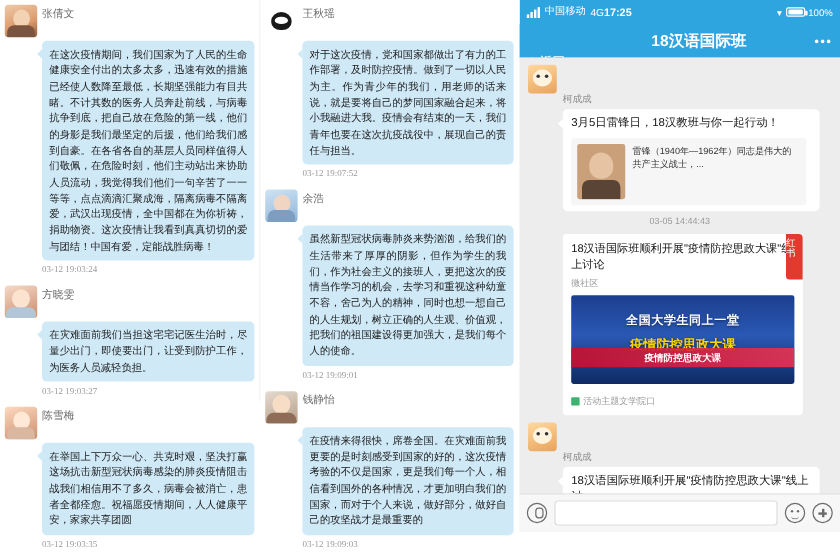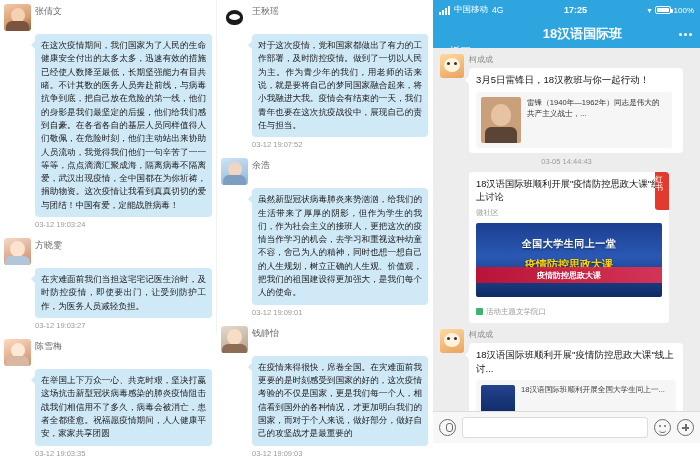--- a/index.html
+++ b/index.html
@@ -6,21 +6,21 @@
   html, body { margin:0; padding:0; }
   body {
     width:700px; height:467px;
     font-family:"Liberation Sans", sans-serif;
     background:#ffffff;
     overflow:hidden;
   }
   .app { position:relative; width:700px; height:467px; display:flex; }
 
   
-  .chat-pane { width:433px; height:334px; background:#ffffff; display:flex; position:relative; }
+  .chat-pane { width:433px; height:334px; background:#ffffff; display:flex; position:relative;font-family:Liberation Serif, serif; }
   .col { width:216px; padding:4px 4px 0 4px; position:relative; }
   .col.second { border-left:1px solid #f2f2f2; }
 
   .msg { margin-bottom:9px; }
   .msg-head { display:flex; align-items:flex-start; }
   .avatar {
     width:27px; height:27px; border-radius:3px; flex:0 0 27px;
     background:#d8d8d8; overflow:hidden; position:relative;
   }
   .name {
@@ -62,21 +62,21 @@
   }
   .blob { position:absolute; border-radius:50%; }
 
   
   .phone { width:267px; height:443px; background:#ededed; display:flex; flex-direction:column; }
   .statusbar {
     height:20px; background:#2fa5e0; color:#ffffff;
     display:flex; align-items:center; padding:0 6px; font-size:8.5px;
   }
   .sb-left { display:flex; align-items:center; gap:4px; }
-  .sb-center { flex:1; text-align:center; font-size:9px; font-weight:bold; }
+  .sb-center { flex:1; font-size:9px; font-weight:bold; }
   .sb-right { display:flex; align-items:center; gap:3px; font-size:8px; }
   .battery {
     width:16px; height:8px; border:1px solid #fff; border-radius:2px;
     position:relative; display:inline-block;
   }
   .battery:after{ content:""; position:absolute; right:-3px; top:2px; width:2px; height:4px; background:#fff; border-radius:0 1px 1px 0;}
   .battery i { position:absolute; left:1px; top:1px; bottom:1px; right:1px; background:#fff; border-radius:1px; display:block;}
   .signal { display:inline-flex; align-items:flex-end; gap:1px; height:9px;}
   .signal span{ width:2px; background:#fff; }
   .signal span:nth-child(1){height:3px;} .signal span:nth-child(2){height:5px;}
@@ -92,21 +92,21 @@
     transform:rotate(45deg); margin-right:3px;
   }
   .nav-title { position:absolute; left:0; right:0; text-align:center; font-size:13px; font-weight:bold; pointer-events:none;padding-left:32px; }
   .nav-more { margin-left:auto; display:flex; gap:2px; z-index:2; }
   .nav-more i { width:3px; height:3px; background:#fff; border-radius:50%; display:block; }
 
   .mchat { flex:1; background:#ededed; padding:6px 7px 0 7px; overflow:hidden; position:relative; }
   .mts { text-align:center; font-size:7.5px; color:#9b9b9b; margin:4px 0 6px; }
   .mrow { display:flex; align-items:flex-start; margin-bottom:4px; }
   .mavatar { width:24px; height:24px; border-radius:3px; flex:0 0 24px; overflow:hidden; position:relative; background:#d0d0d0; }
-  .mcol { margin-left:5px; max-width:224px; }
+  .mcol { margin-left:5px; max-width:224px;margin-top:23px; }
   .mname { font-size:8px; color:#8b8b8b; margin-bottom:3px; }
   .mbubble {
     background:#ffffff; border-radius:4px; padding:5px 7px;
     font-size:9.5px; line-height:1.45; color:#151515; position:relative;
     display:inline-block;
   }
   .mbubble:before{
     content:""; position:absolute; left:-4px; top:8px;
     border-top:4px solid transparent; border-bottom:4px solid transparent;
     border-right:4px solid #ffffff;
@@ -207,21 +207,21 @@
       </div>
 
       <div class="msg">
         <div class="msg-head">
           <div class="avatar a4">
             <span class="blob" style="left:6px;top:3px;width:15px;height:16px;background:#fbe3cf;"></span>
             <span class="blob" style="left:1px;bottom:0;width:25px;height:9px;background:#b3c6d8;border-radius:6px 6px 0 0;"></span>
           </div>
           <div class="name">方晓雯</div>
         </div>
-        <div class="bubble">在灾难面前我们当担这宅宅记医生治时，及时防控疫情，即使要出门，让受到防护工作，为医务人员减轻负担。</div>
+        <div class="bubble">在灾难面前我们当担这宅宅记医生治时，尽量少出门，即使要出门，让受到防护工作，为医务人员减轻负担。</div>
         <div class="ts">03-12 19:03:27</div>
       </div>
 
       <div class="msg">
         <div class="msg-head">
           <div class="avatar a6">
             <span class="blob" style="left:7px;top:4px;width:14px;height:15px;background:#ffe9d6;"></span>
             <span class="blob" style="left:2px;bottom:0;width:23px;height:10px;background:#d9b7a0;border-radius:6px 6px 0 0;"></span>
           </div>
           <div class="name">陈雪梅</div>

